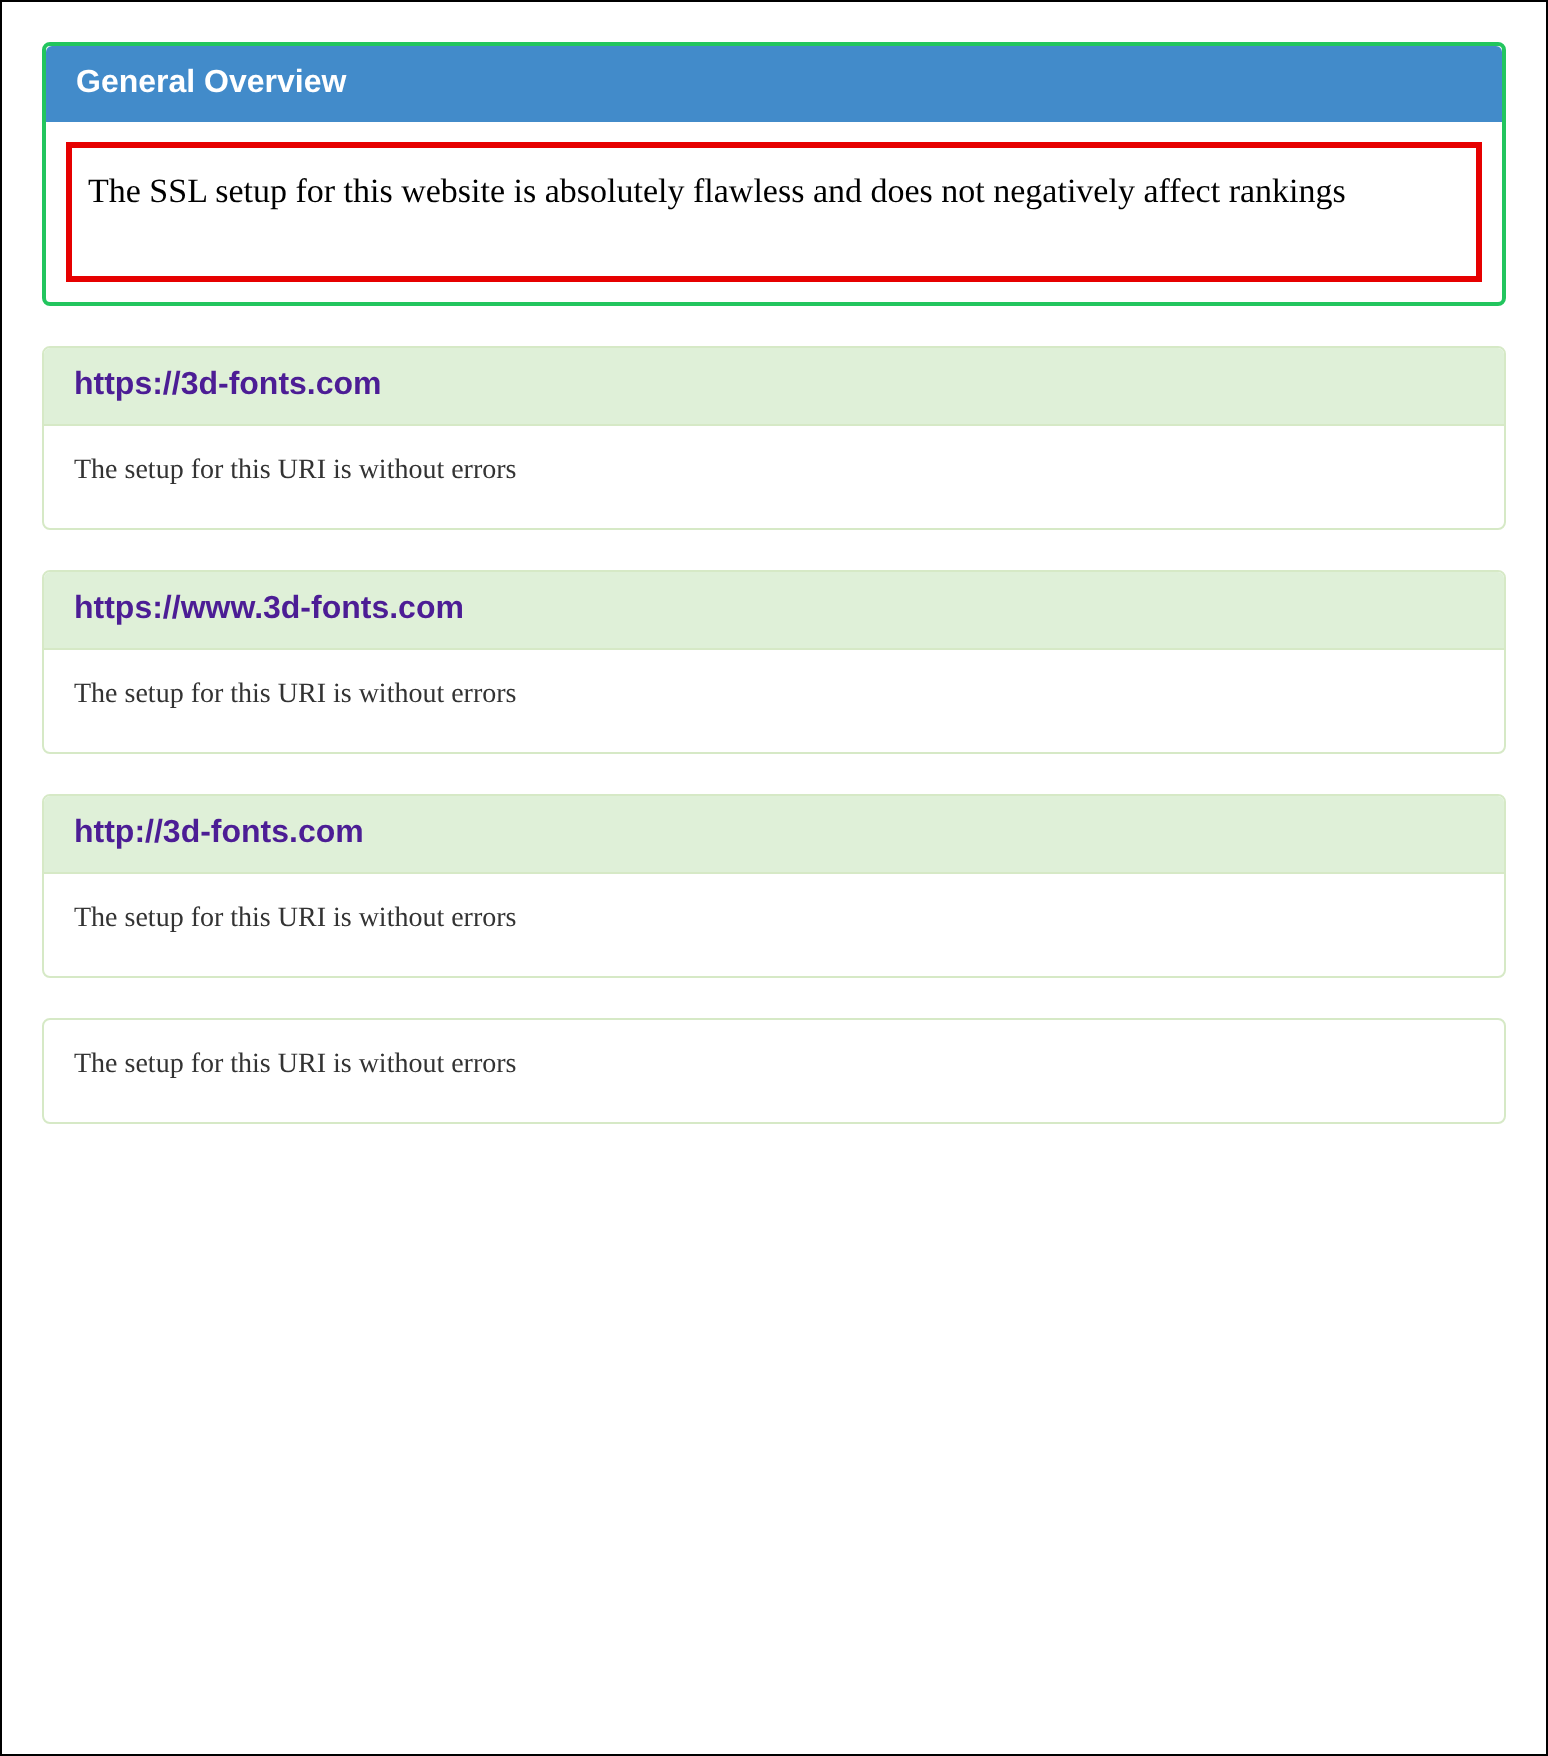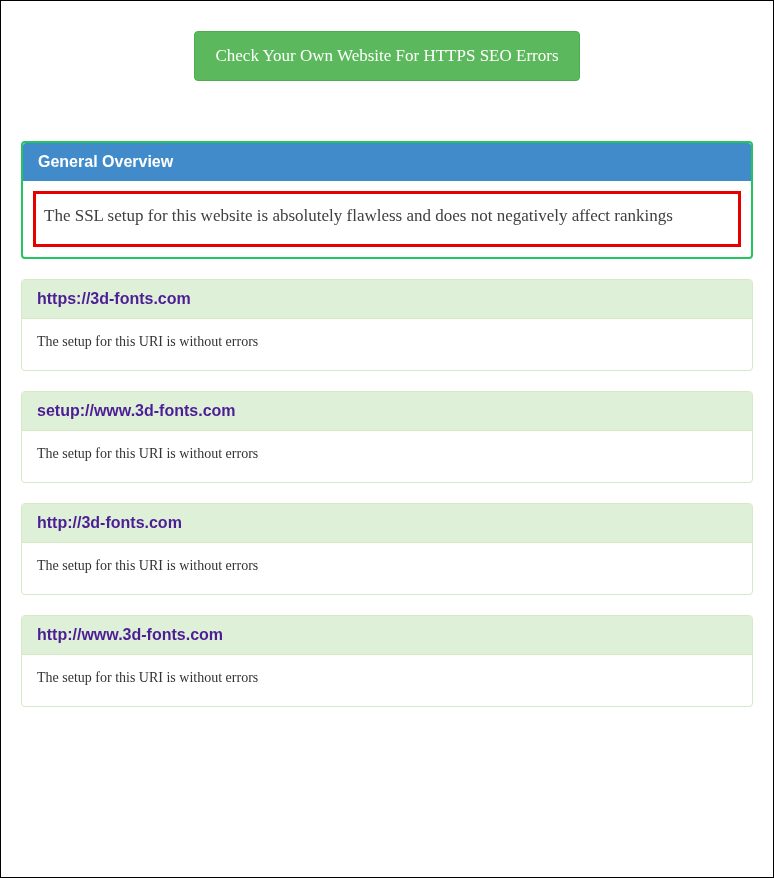--- a/index.html
+++ b/index.html
@@ -64,59 +64,55 @@
       border: 1px solid #d6e9c6;
     }
     .panel-body {
       padding: 15px 15px 20px 15px;
       font-size: 14px;
       font-family: Georgia, "Times New Roman", serif;
       color: #333;
     }
     .highlight-box {
       border: 3px solid #e60000;
-      padding: 12px 8px 18px 8px;
+      padding: 12px 8px 32px 8px;
       margin: 10px 10px 10px 10px;
       font-size: 17px;
       font-family: Georgia, "Times New Roman", serif;
-      color: #404040;
+      color: #000000;
     }
     .panel-overview .panel-body-wrapper {
       padding: 0;
     }
   </style>
 </head>
 <body>
 
 <div class="container">
 
-  <div class="cta-wrap">
-    <button class="cta-button">Check Your Own Website For HTTPS SEO Errors</button>
-  </div>
 
   <div class="panel panel-overview">
     <div class="panel-heading panel-heading-overview">General Overview</div>
     <div class="panel-body-wrapper">
       <div class="highlight-box">The SSL setup for this website is absolutely flawless and does not negatively affect rankings</div>
     </div>
   </div>
 
   <div class="panel panel-uri">
     <div class="panel-heading panel-heading-uri">https://3d-fonts.com</div>
     <div class="panel-body">The setup for this URI is without errors</div>
   </div>
 
   <div class="panel panel-uri">
-    <div class="panel-heading panel-heading-uri">setup://www.3d-fonts.com</div>
+    <div class="panel-heading panel-heading-uri">https://www.3d-fonts.com</div>
     <div class="panel-body">The setup for this URI is without errors</div>
   </div>
 
   <div class="panel panel-uri">
     <div class="panel-heading panel-heading-uri">http://3d-fonts.com</div>
     <div class="panel-body">The setup for this URI is without errors</div>
   </div>
 
   <div class="panel panel-uri">
-    <div class="panel-heading panel-heading-uri">http://www.3d-fonts.com</div>
     <div class="panel-body">The setup for this URI is without errors</div>
   </div>
 
 </div>
 
 </body></html>

